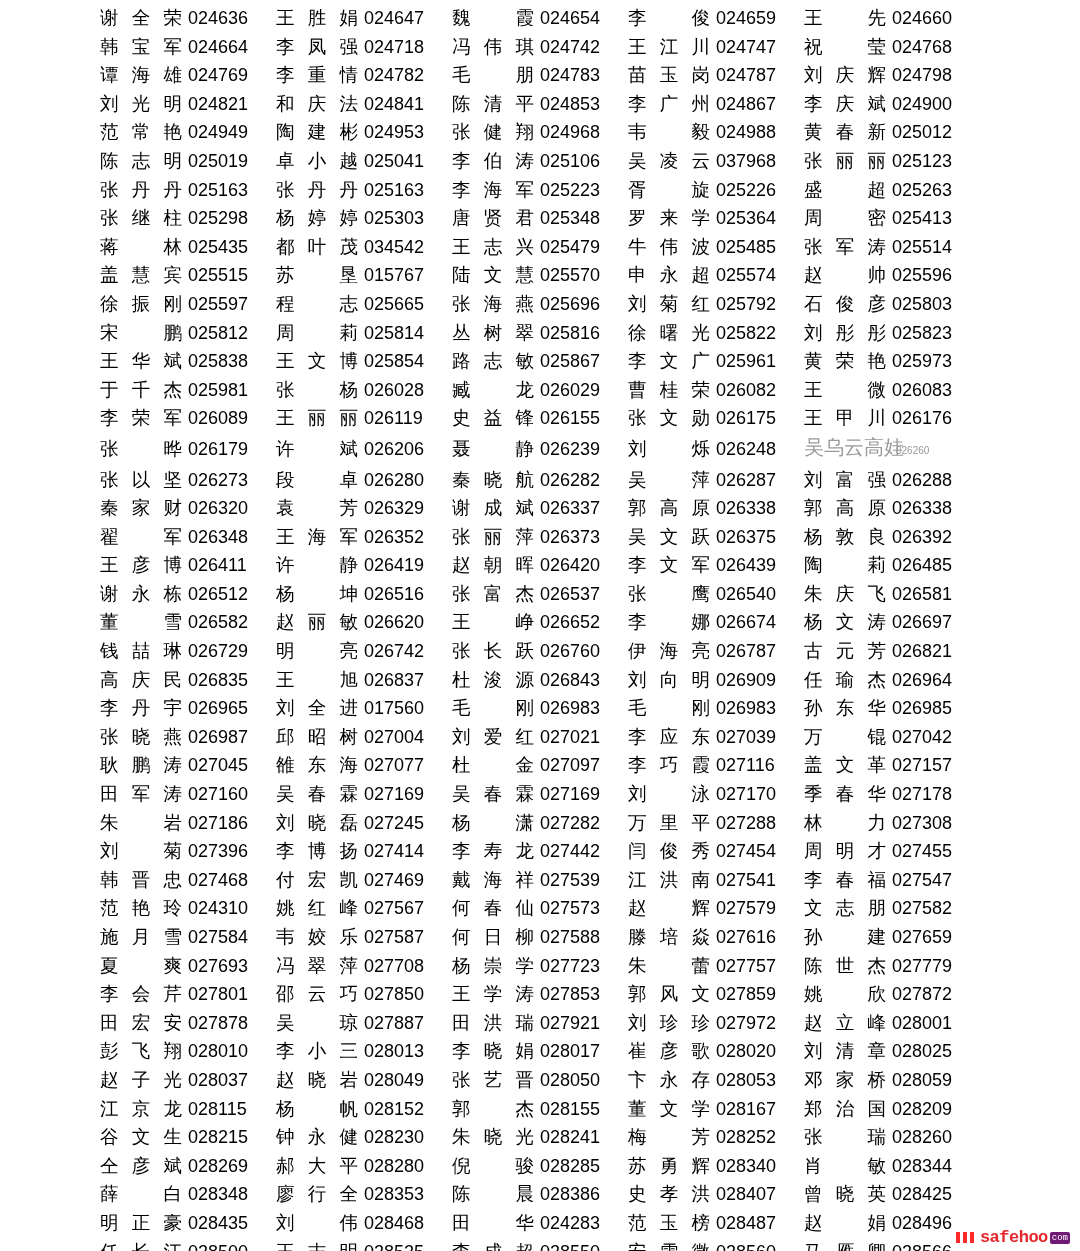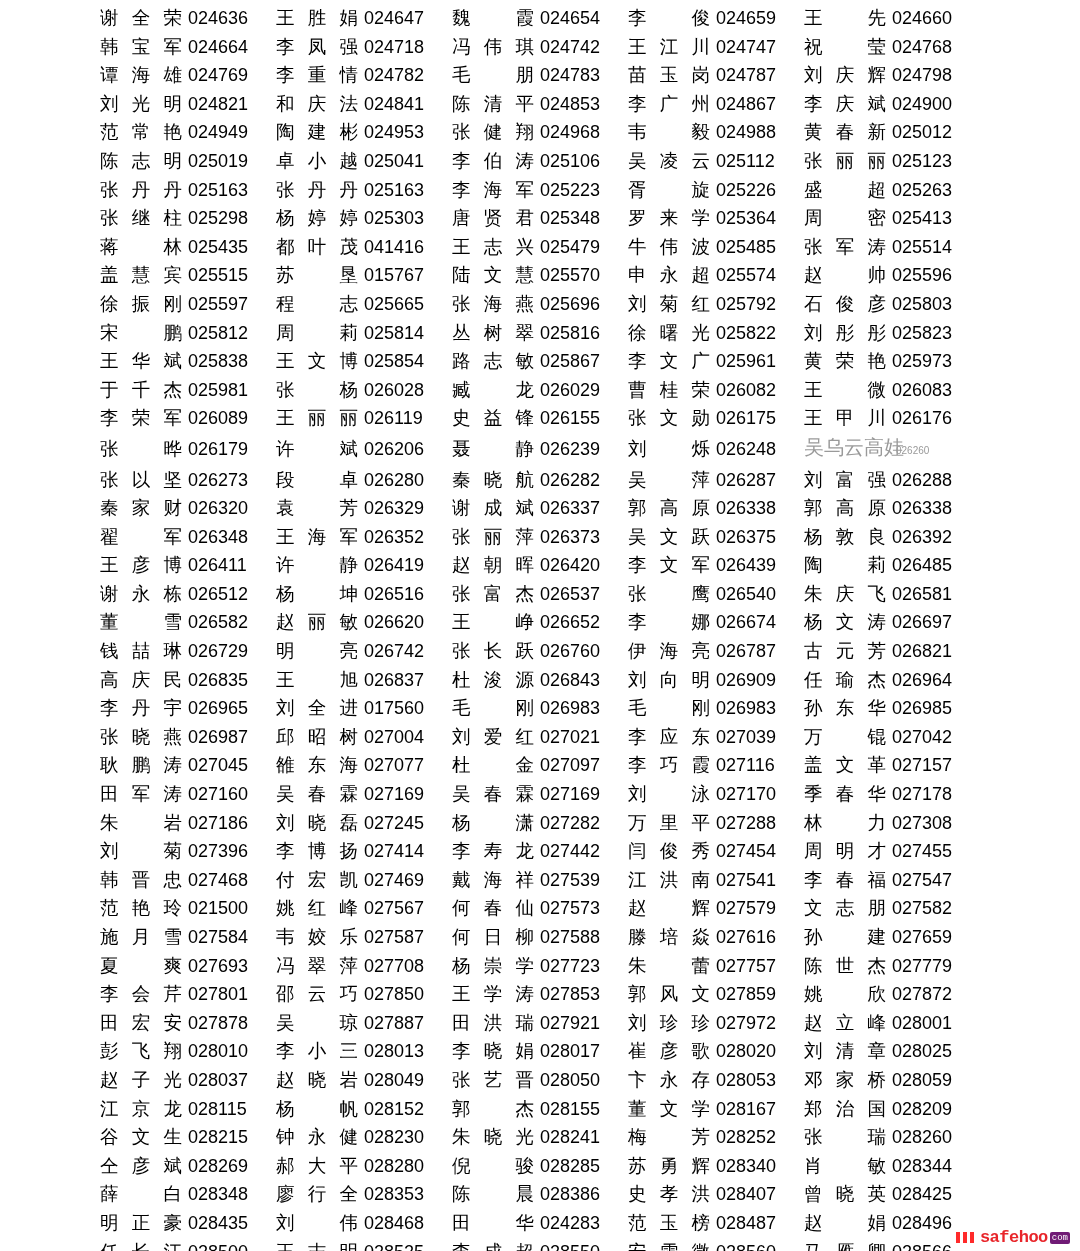--- a/index.html
+++ b/index.html
@@ -282,21 +282,21 @@
           </td>
           <td>
             <div class="cell">
               <span class="nm">李伯涛</span>
               <span class="id">025106</span>
             </div>
           </td>
           <td>
             <div class="cell">
               <span class="nm">吴凌云</span>
-              <span class="id">025112</span>
+              <span class="id">037968</span>
             </div>
           </td>
           <td>
             <div class="cell">
               <span class="nm">张丽丽</span>
               <span class="id">025123</span>
             </div>
           </td>
         </tr>
         <tr>
@@ -366,21 +366,21 @@
         <tr>
           <td>
             <div class="cell">
               <span class="nm">蒋林</span>
               <span class="id">025435</span>
             </div>
           </td>
           <td>
             <div class="cell">
               <span class="nm">都叶茂</span>
-              <span class="id">041416</span>
+              <span class="id">034542</span>
             </div>
           </td>
           <td>
             <div class="cell">
               <span class="nm">王志兴</span>
               <span class="id">025479</span>
             </div>
           </td>
           <td>
             <div class="cell">
@@ -1096,21 +1096,21 @@
             <div class="cell">
               <span class="nm">李春福</span>
               <span class="id">027547</span>
             </div>
           </td>
         </tr>
         <tr>
           <td>
             <div class="cell">
               <span class="nm">范艳玲</span>
-              <span class="id">021500</span>
+              <span class="id">024310</span>
             </div>
           </td>
           <td>
             <div class="cell">
               <span class="nm">姚红峰</span>
               <span class="id">027567</span>
             </div>
           </td>
           <td>
             <div class="cell">

